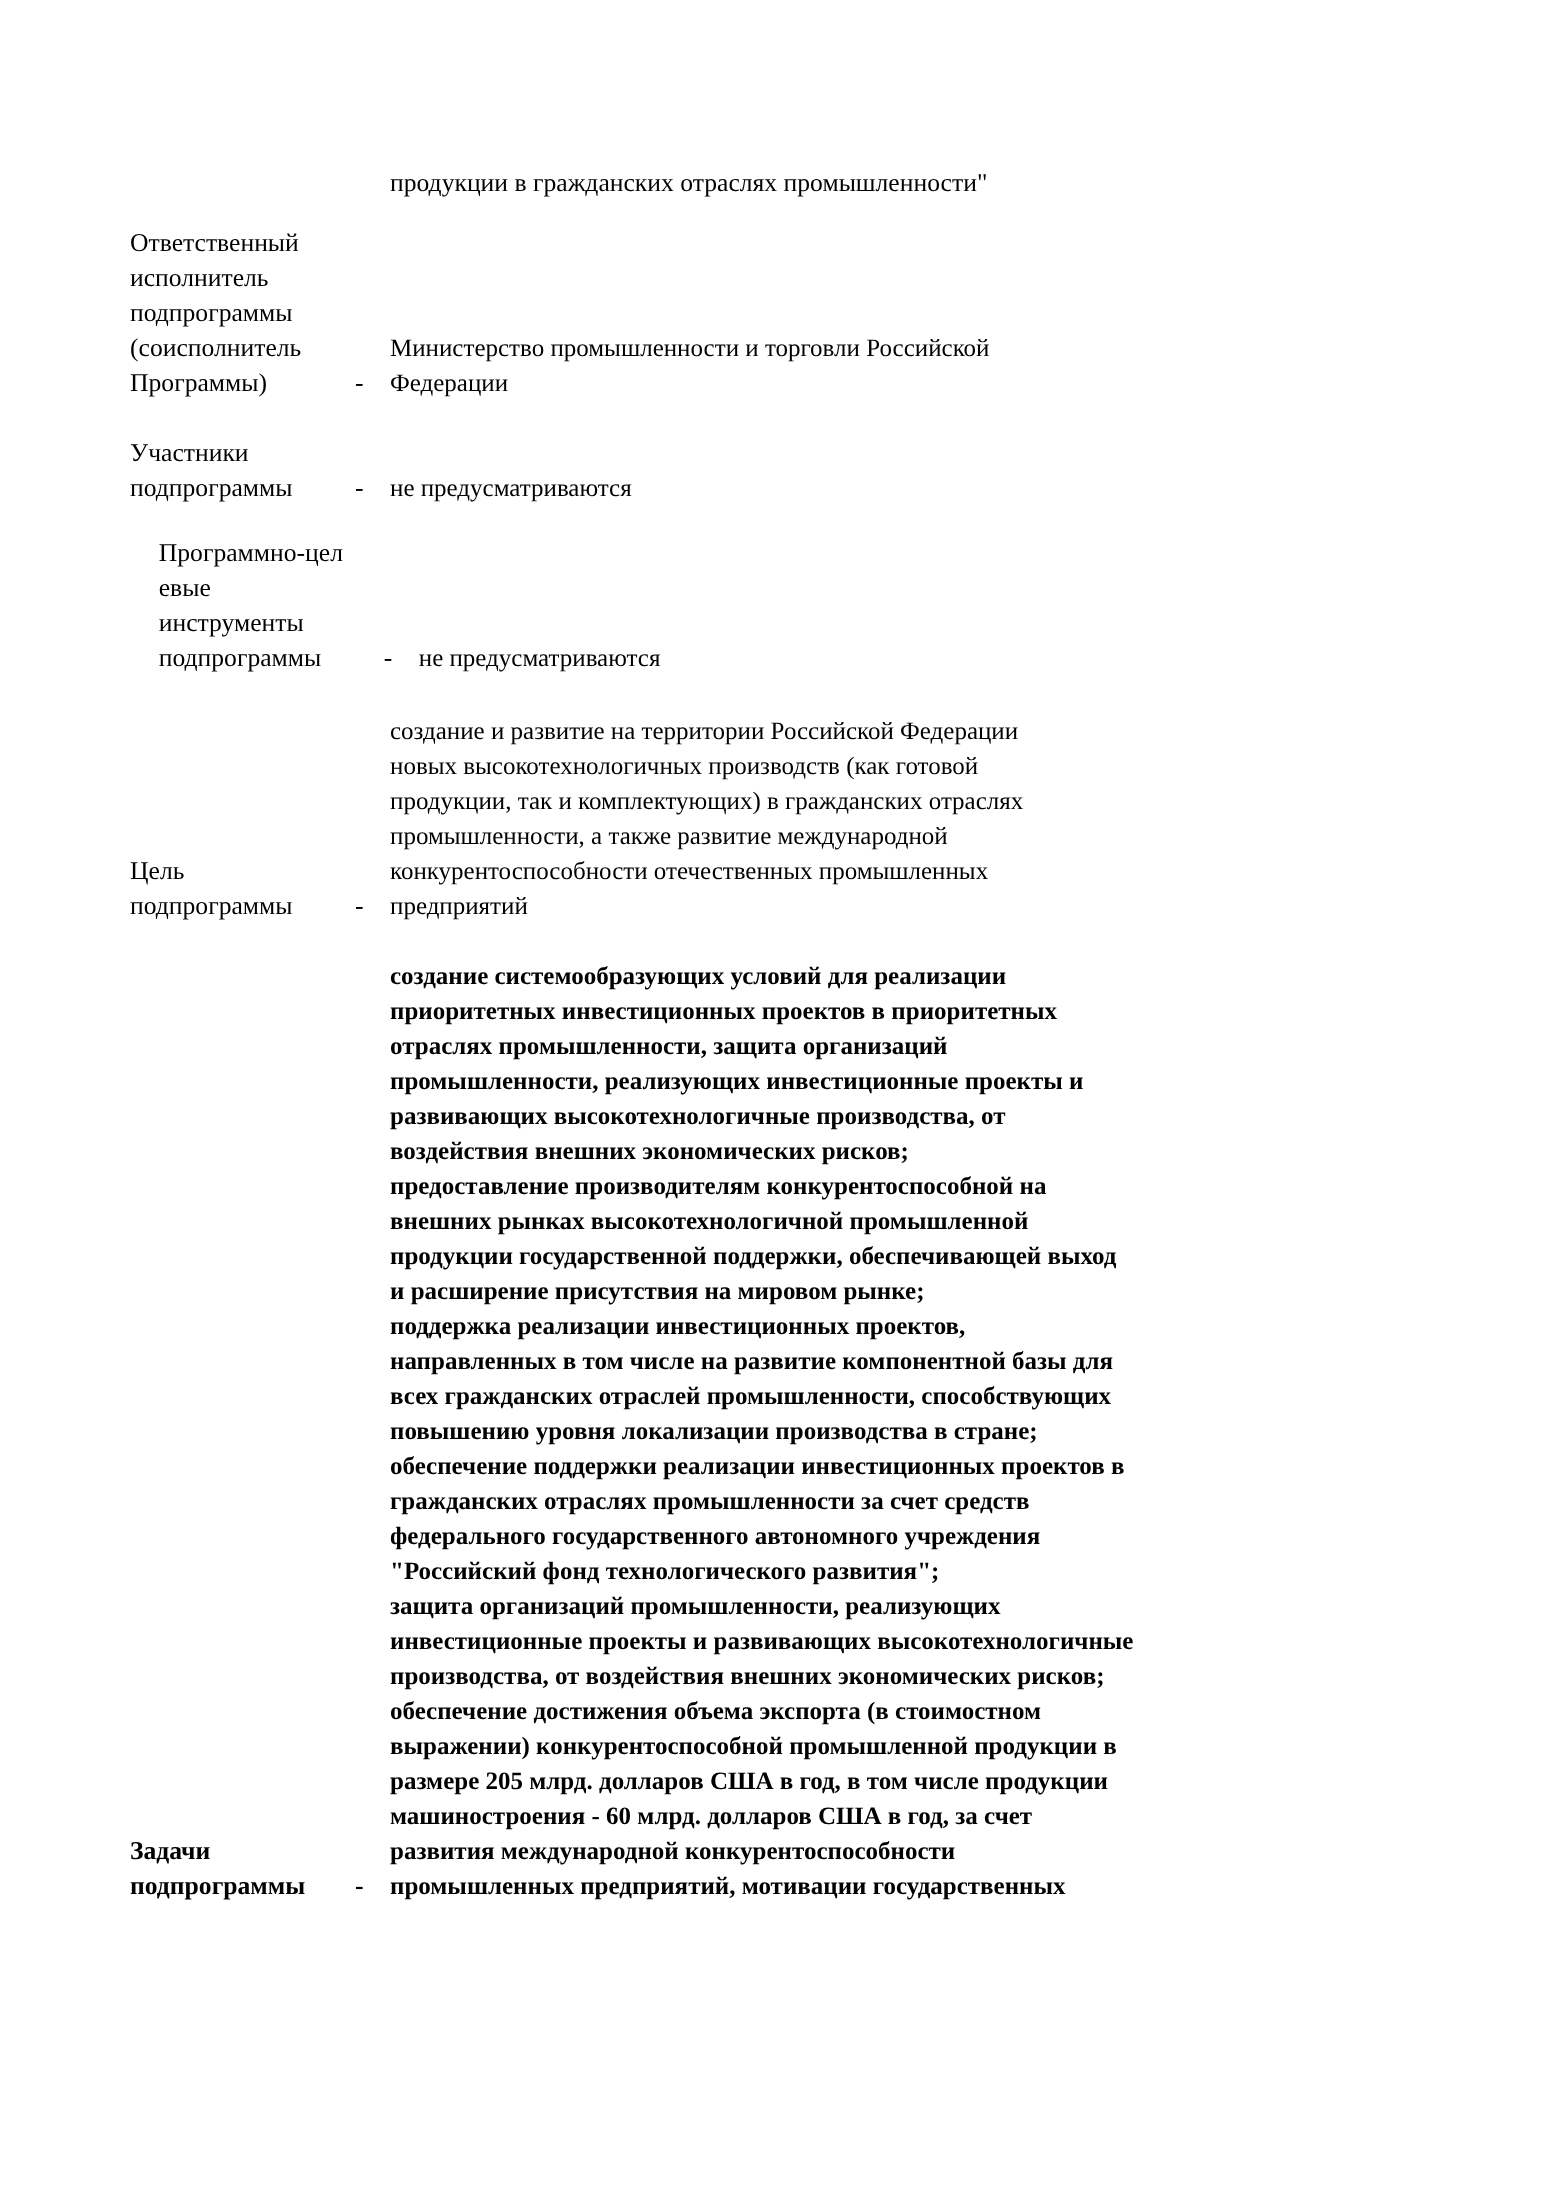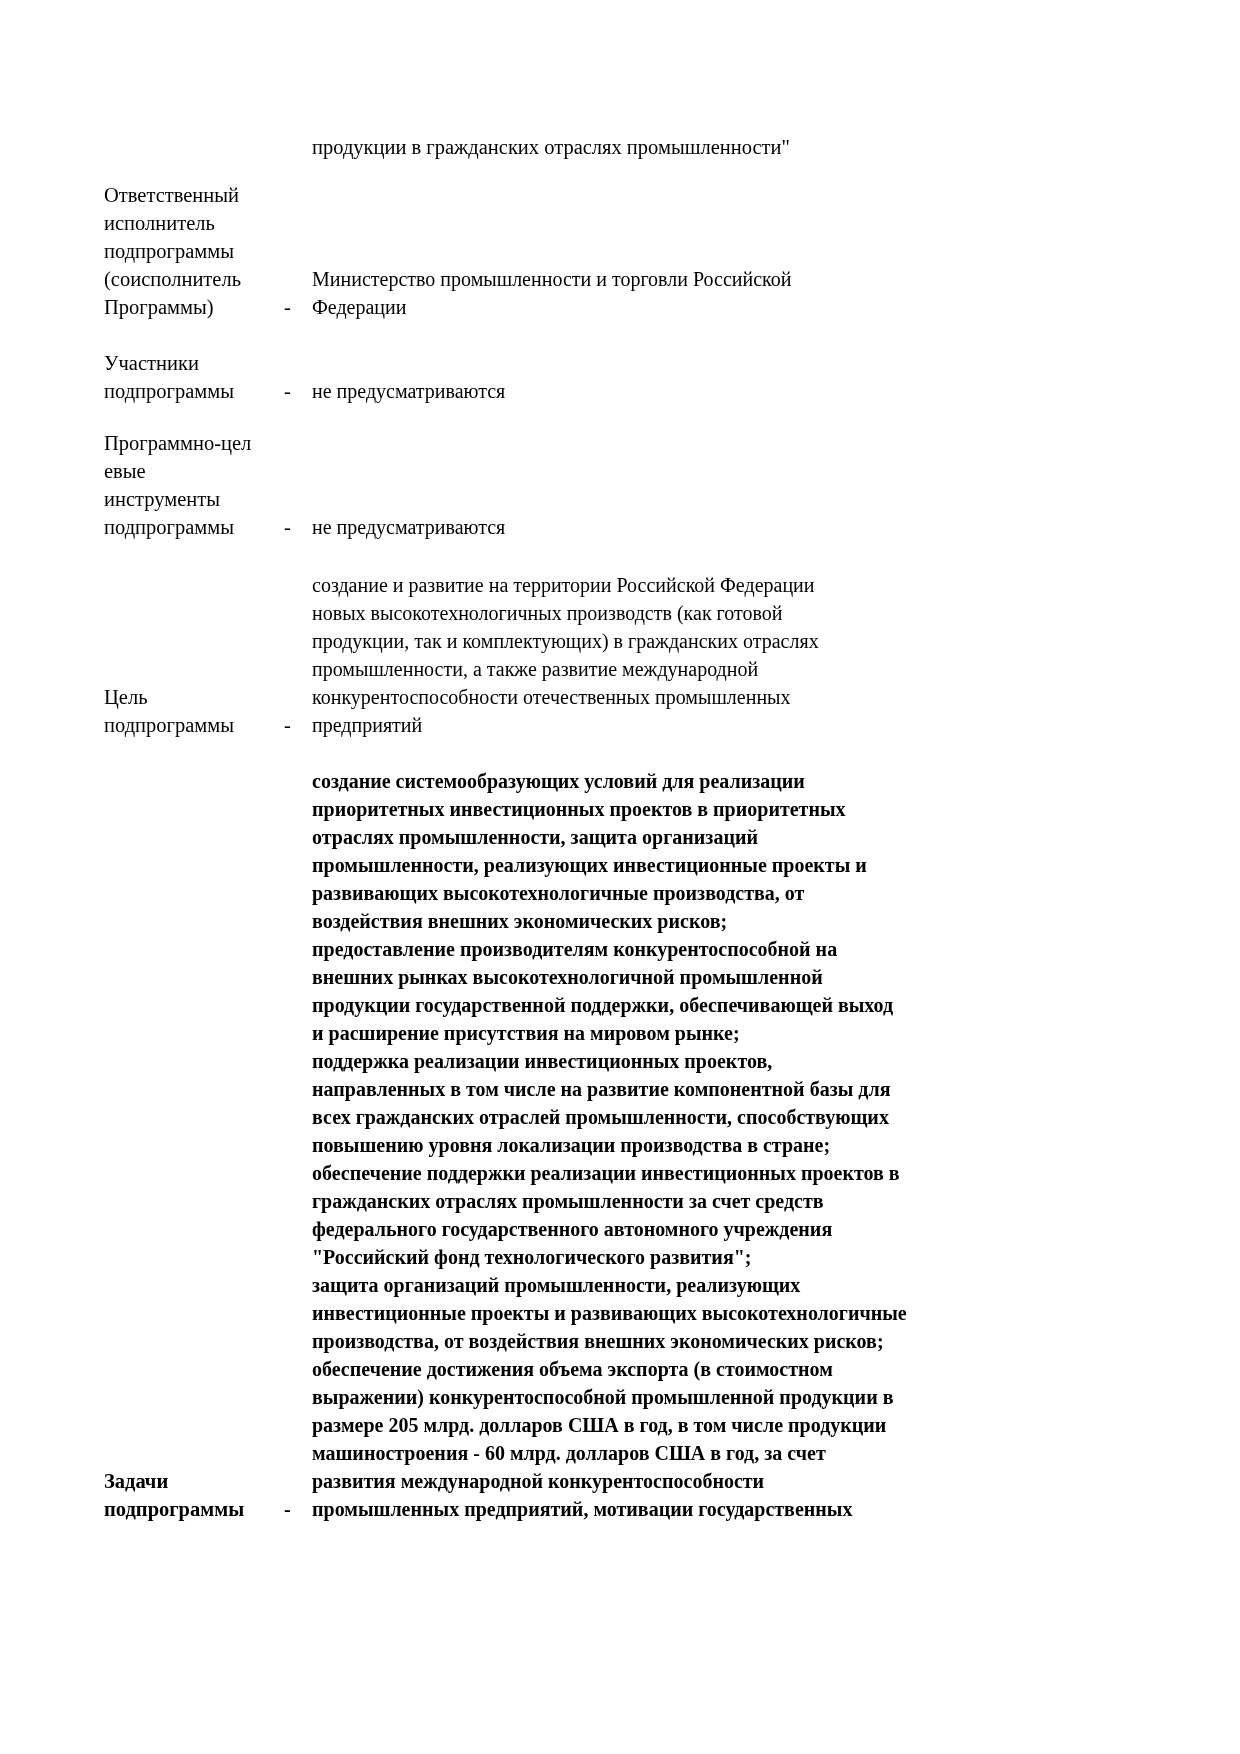--- a/index.html
+++ b/index.html
@@ -67,21 +67,21 @@
     display: block;
     white-space: pre;
   }
   .label .ln {
     display: block;
     white-space: pre;
   }
   
   .row.r-responsible { margin-bottom: 28px; }
   .row.r-participants { }
-  .row.r-instruments { margin-bottom: 30px; }
+  .row.r-instruments { margin-bottom: 30px; margin-left: 23px; }
   .row.r-goal { margin-bottom: 28px; }
 </style>
 </head>
 <body>
 
 <div class="page">
   <div class="doc-body">
 
     <p class="continuation">продукции в гражданских отраслях промышленности"</p>
 

